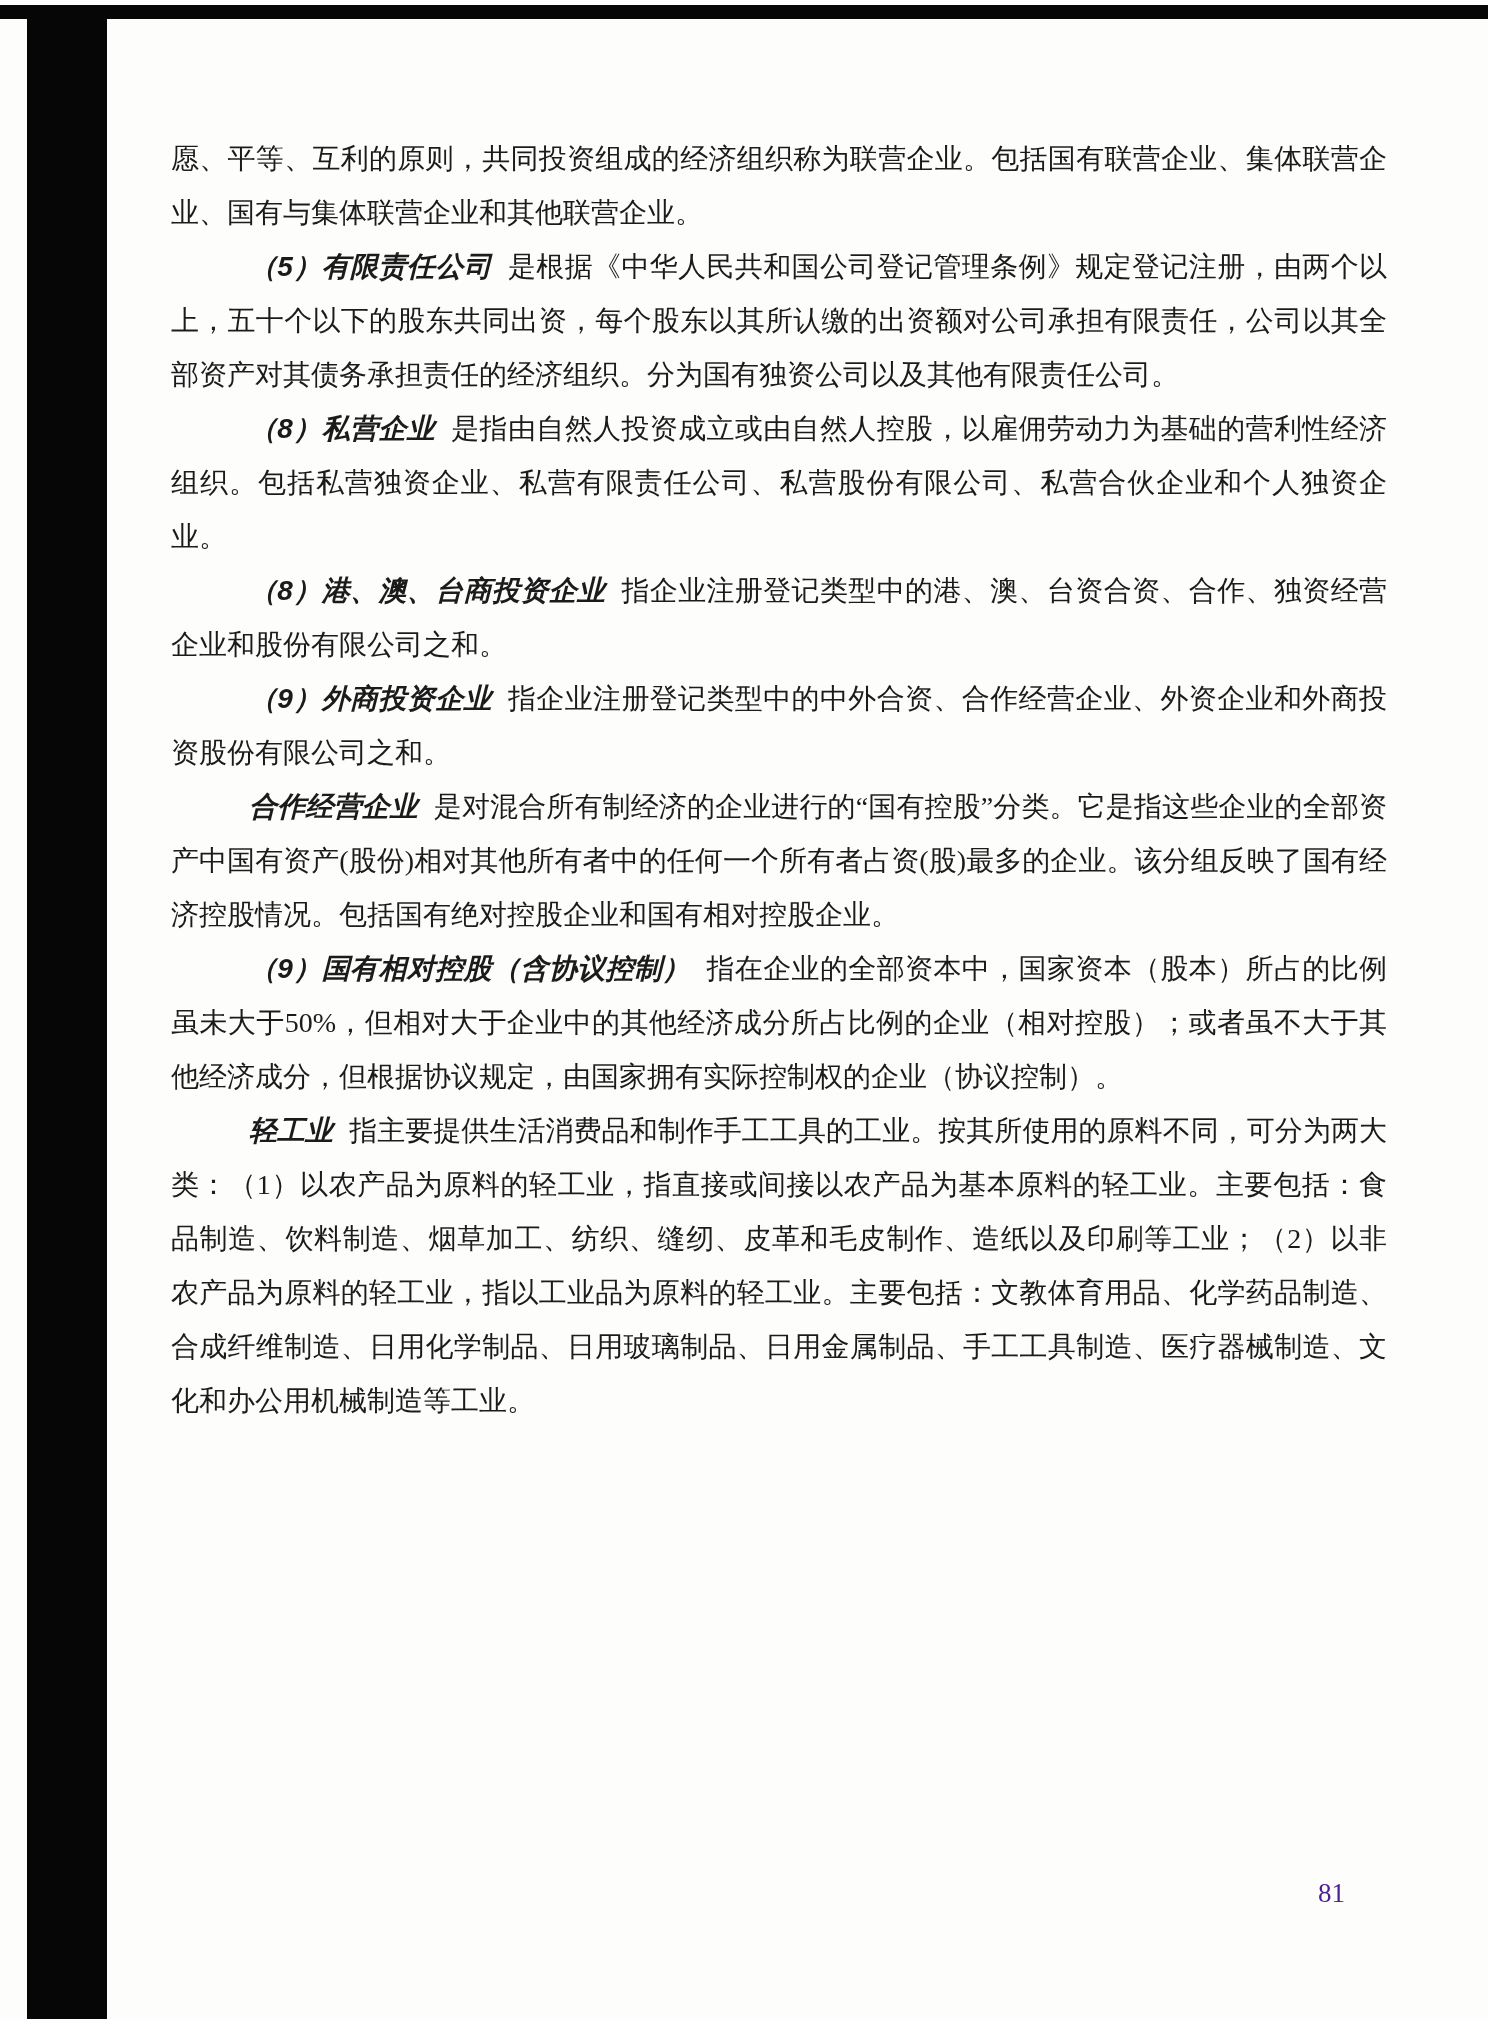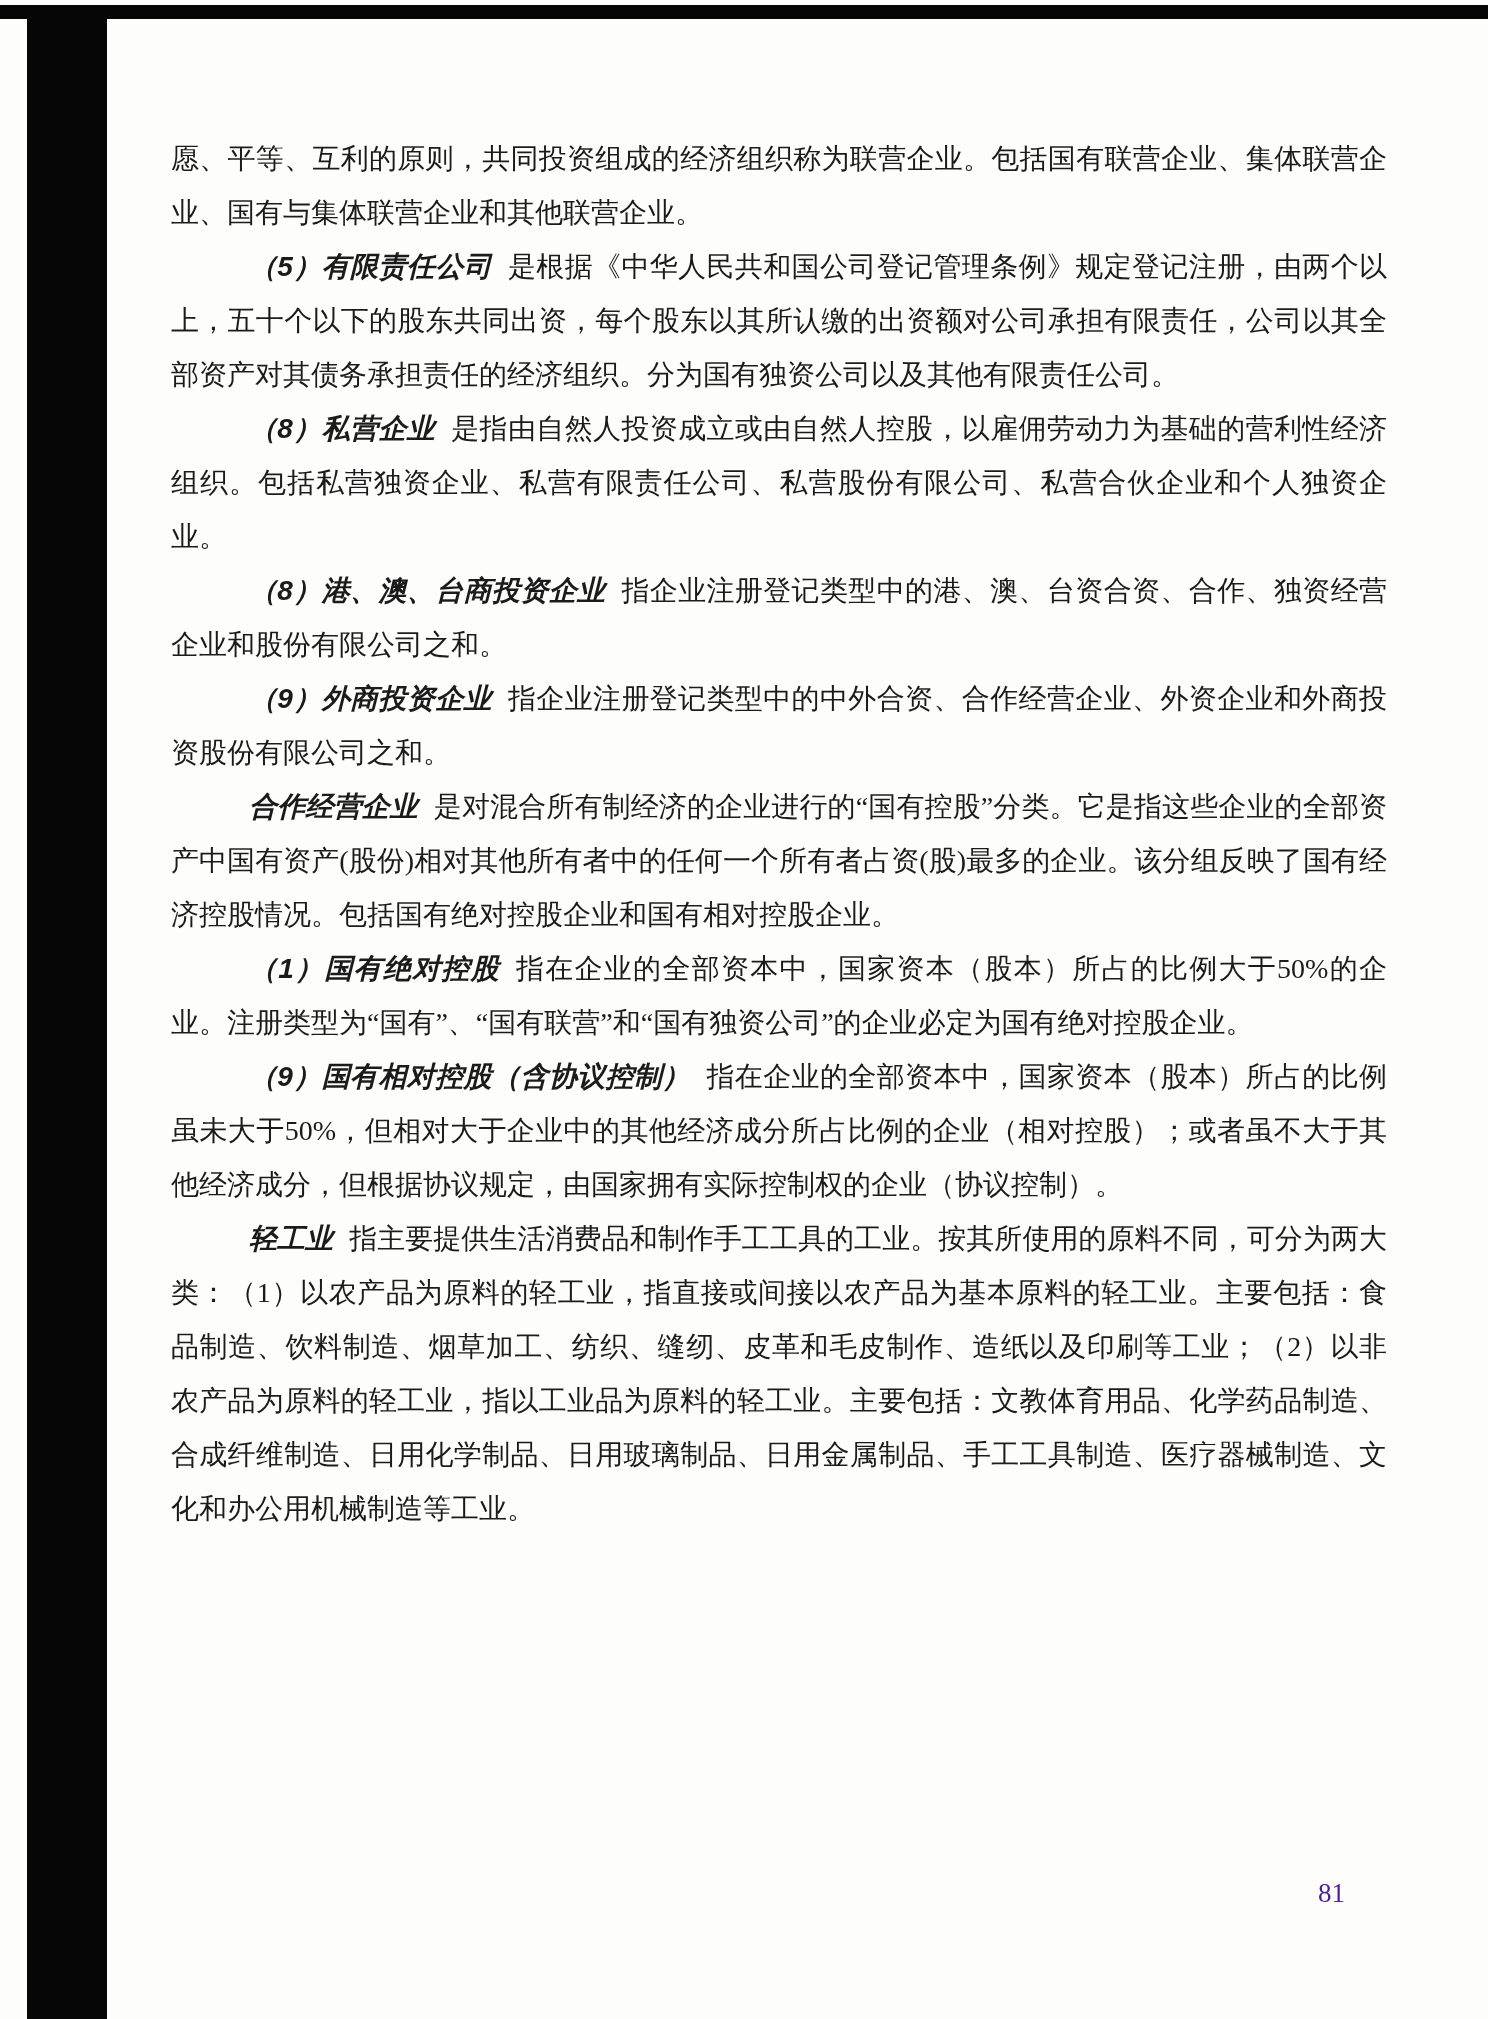--- a/index.html
+++ b/index.html
@@ -71,21 +71,20 @@
 
 
     <p><span class="term">（8）私营企业</span><span>是指由自然人投资成立或由自然人控股，以雇佣劳动力为基础的营利性经济组织。包括私营独资企业、私营有限责任公司、私营股份有限公司、私营合伙企业和个人独资企业。</span></p>
 
     <p><span class="term">（8）港、澳、台商投资企业</span><span>指企业注册登记类型中的港、澳、台资合资、合作、独资经营企业和股份有限公司之和。</span></p>
 
     <p><span class="term">（9）外商投资企业</span><span>指企业注册登记类型中的中外合资、合作经营企业、外资企业和外商投资股份有限公司之和。</span></p>
 
     <p><span class="term">合作经营企业</span><span>是对混合所有制经济的企业进行的“国有控股”分类。它是指这些企业的全部资产中国有资产(股份)相对其他所有者中的任何一个所有者占资(股)最多的企业。该分组反映了国有经济控股情况。包括国有绝对控股企业和国有相对控股企业。</span></p>
 
-    <p><span class="term">（1）国有绝对控股</span><span>指在企业的全部资本中，国家资本（股本）所占的比例大于50%的企业。注册类型为“国有”、“国有联营”和“国有独资公司”的企业必定为国有绝对控股企业。</span></p>
 
     <p><span class="term">（9）国有相对控股（含协议控制）</span><span>指在企业的全部资本中，国家资本（股本）所占的比例虽未大于50%，但相对大于企业中的其他经济成分所占比例的企业（相对控股）；或者虽不大于其他经济成分，但根据协议规定，由国家拥有实际控制权的企业（协议控制）。</span></p>
 
     <p><span class="term">轻工业</span><span>指主要提供生活消费品和制作手工工具的工业。按其所使用的原料不同，可分为两大类：（1）以农产品为原料的轻工业，指直接或间接以农产品为基本原料的轻工业。主要包括：食品制造、饮料制造、烟草加工、纺织、缝纫、皮革和毛皮制作、造纸以及印刷等工业；（2）以非农产品为原料的轻工业，指以工业品为原料的轻工业。主要包括：文教体育用品、化学药品制造、合成纤维制造、日用化学制品、日用玻璃制品、日用金属制品、手工工具制造、医疗器械制造、文化和办公用机械制造等工业。</span></p>
 
 
   </div>
 
   <div class="page-number">81</div>
 

